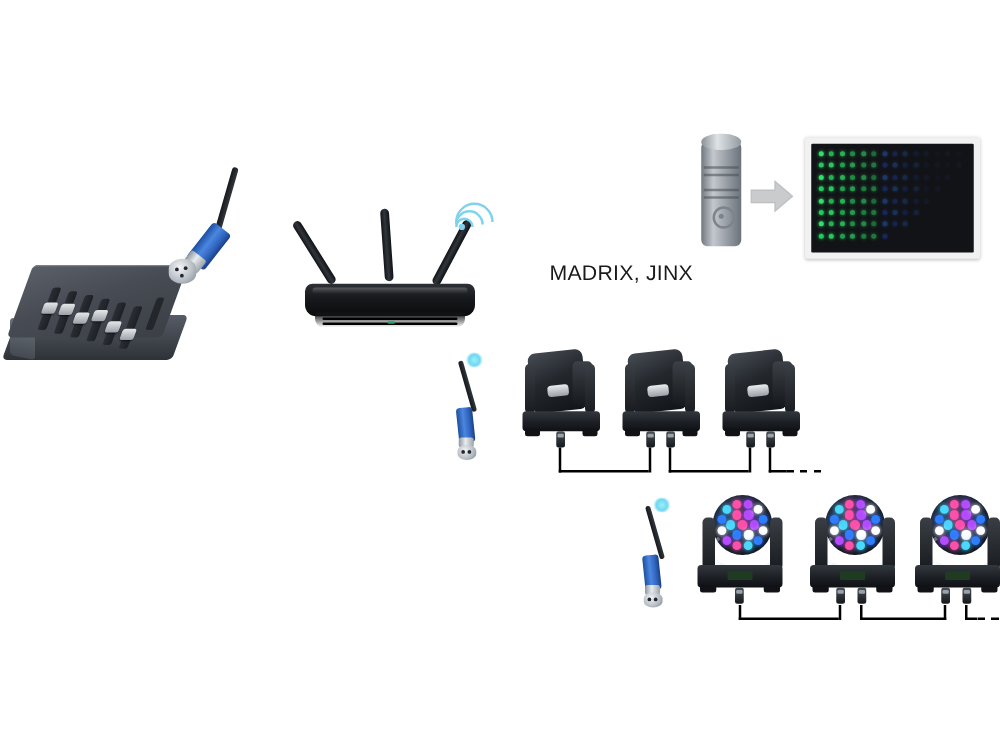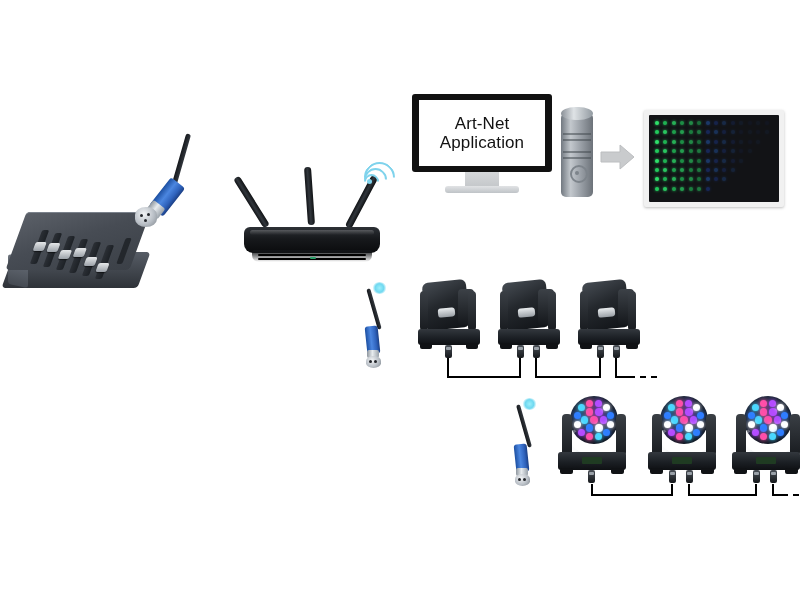--- a/index.html
+++ b/index.html
@@ -174,33 +174,22 @@
     <div class="router-led"></div>
 
     <div class="abs" style="left:134px;top:-10px;width:34px;height:32px;">
       <div class="wifi-dot" style="left:1px;top:24px;"></div>
       <div class="wifi-arc" style="left:-2px;top:19px;width:11px;height:11px;"></div>
       <div class="wifi-arc" style="left:-2px;top:13px;width:19px;height:19px;"></div>
       <div class="wifi-arc" style="left:-2px;top:7px;width:27px;height:27px;"></div>
     </div>
   </div>
 
-  <div class="abs" id="artnet-monitor">
-    <div class="mon-bezel">
-      <div class="mon-screen">
-        <div class="mon-text">
-          <div>Art-Net</div>
-          <div>Application</div>
-        </div>
-      </div>
-    </div>
-    <div class="mon-neck"></div>
-    <div class="mon-foot"></div>
-  </div>
-
+
+  <div class="abs" id="madrix-label">MADRIX, JINX</div>
 
   <div class="abs" id="artnet-node">
     <div class="node-body"></div>
     <div class="node-cap"></div>
     <div class="node-line" style="top:26px;"></div>
     <div class="node-line" style="top:32px;"></div>
     <div class="node-line" style="top:44px;"></div>
     <div class="node-line" style="top:50px;"></div>
     <div class="node-ring"></div>
   </div>

